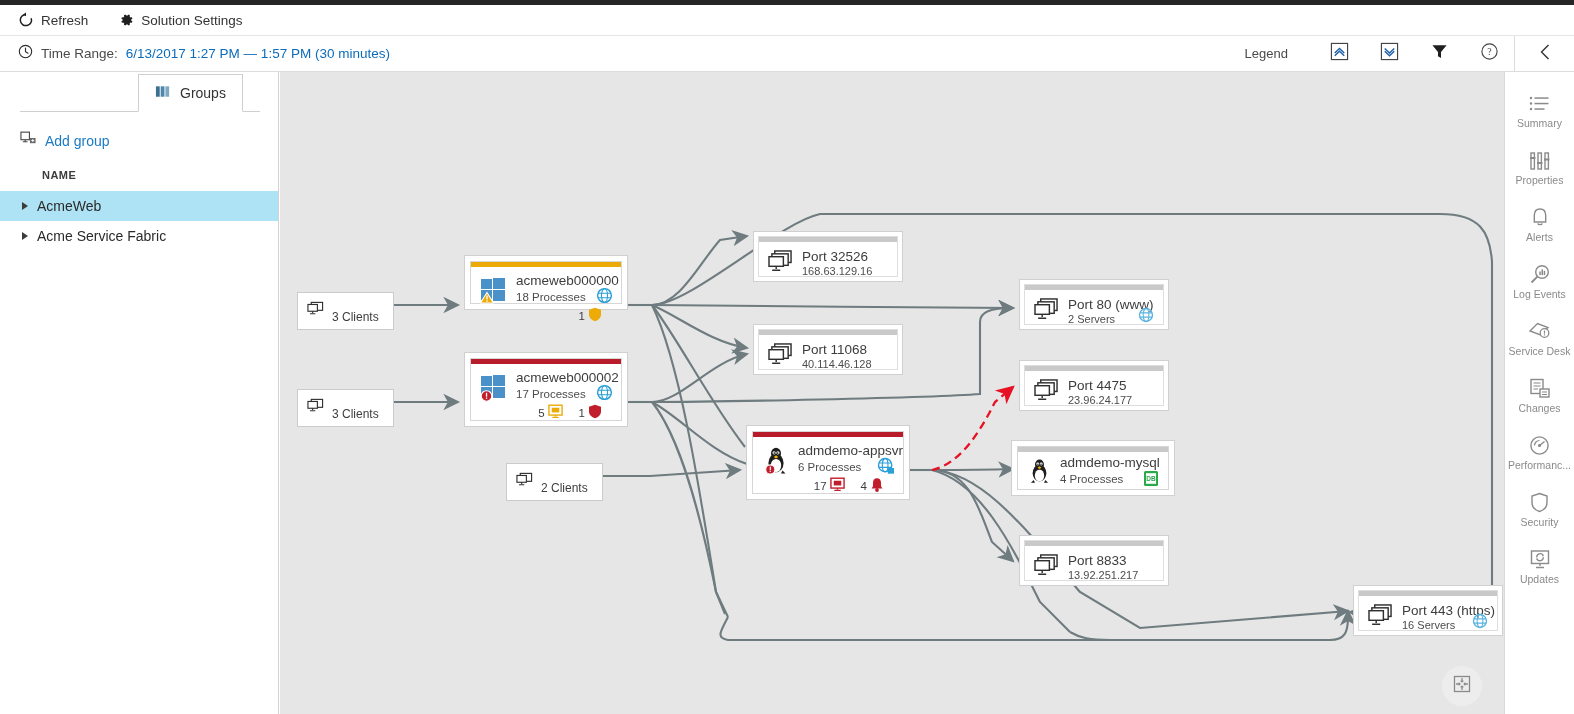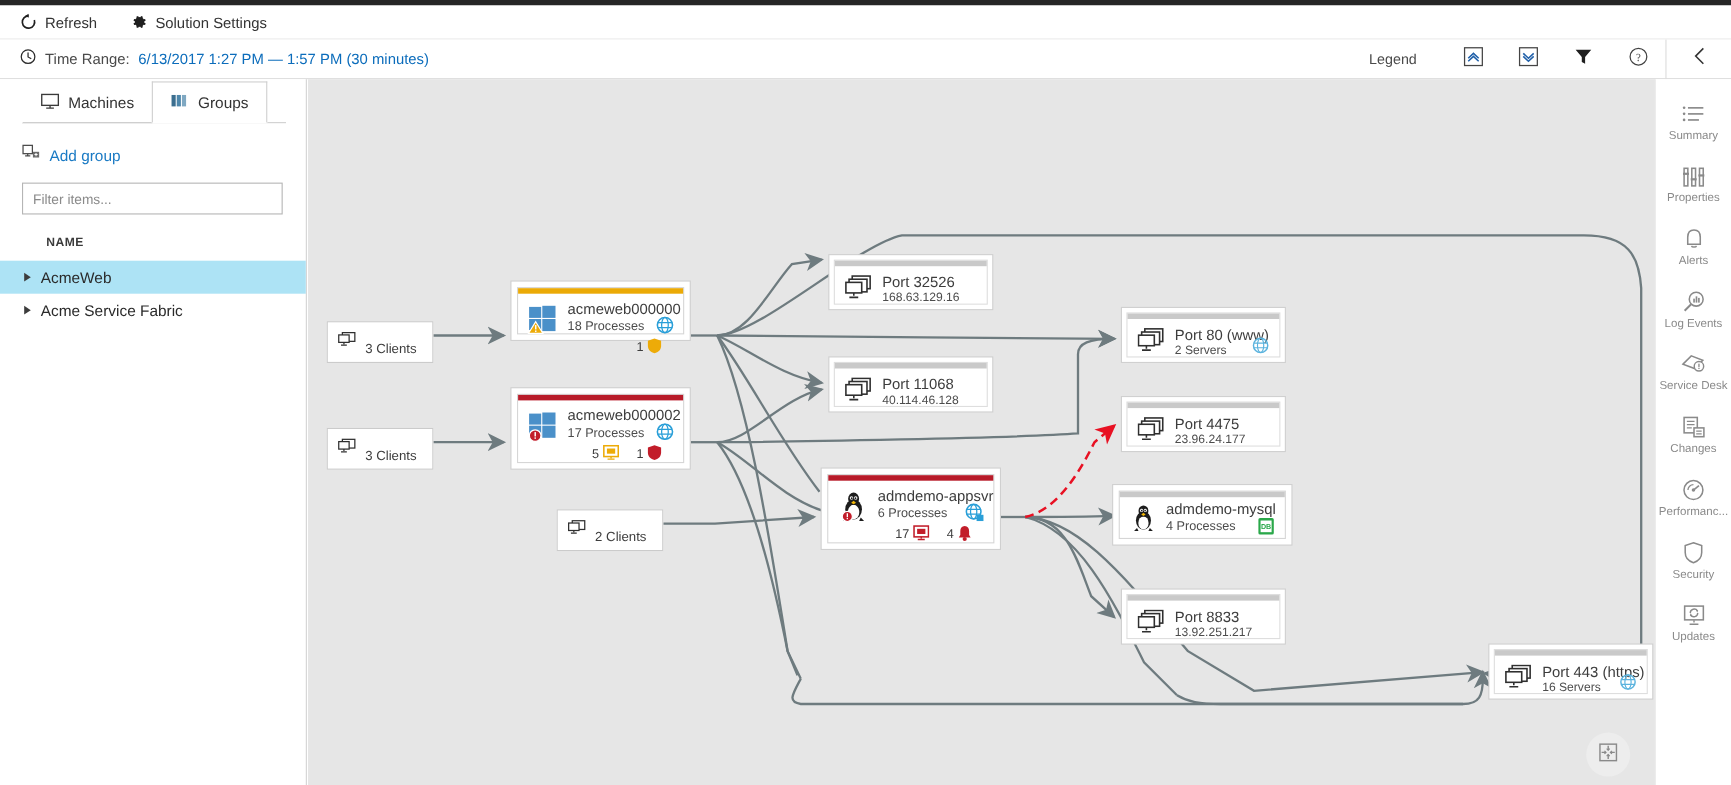--- a/index.html
+++ b/index.html
@@ -247,29 +247,20 @@
             <path d="M12.5 3 L5.5 10 L12.5 17" fill="none" stroke="#333" stroke-width="1.4"></path>
           </svg>
         </span>
       </div>
     </div>
   </div>
 
   <div class="leftpanel">
     <div class="tabs">
       <div class="tabs-underline"></div>
-      <div class="tab inactive" style="left:20px;">
-        <span>
-          <svg width="17" height="16" viewBox="0 0 18 16">
-            <rect x="1" y="1.5" width="16" height="10.5" fill="none" stroke="#3a3a3a" stroke-width="1.3"></rect>
-            <path d="M9 12.2 V14.2 M5.3 14.6 H12.7" stroke="#3a3a3a" stroke-width="1.3" fill="none"></path>
-          </svg>
-        </span>
-        <span>Machines</span>
-      </div>
       <div class="tab active" style="left:138px;">
         <span>
           <svg width="17" height="16" viewBox="0 0 18 16">
             <rect x="1" y="2" width="4" height="11" fill="#3b6e8f"></rect>
             <rect x="6" y="2" width="4" height="11" fill="#4e87ab"></rect>
             <rect x="11" y="2" width="4" height="11" fill="#7fa8c2"></rect>
           </svg>
         </span>
         <span>Groups</span>
       </div>
@@ -280,21 +271,20 @@
         <svg width="17" height="16" viewBox="0 0 18 16">
           <rect x="1" y="1.8" width="9" height="8" fill="none" stroke="#4a4a4a" stroke-width="1.2"></rect>
           <path d="M5.5 9.8 V11.4 M3 12 H8" stroke="#4a4a4a" stroke-width="1.2"></path>
           <rect x="10.5" y="8" width="6" height="5.5" fill="#6b6b6b"></rect>
           <path d="M12 10.7 H15 M13.5 9.2 V12.2" stroke="#fff" stroke-width="1"></path>
         </svg>
       </span>
       <span>Add group</span>
     </div>
 
-    <input class="filterbox" placeholder="Filter items..." style="">
 
     <div class="col-header">NAME</div>
 
     <div class="grouplist">
       <div class="group-row selected">
         <span class="tri"></span>
         <span>AcmeWeb</span>
       </div>
       <div class="group-row">
         <span class="tri"></span>

